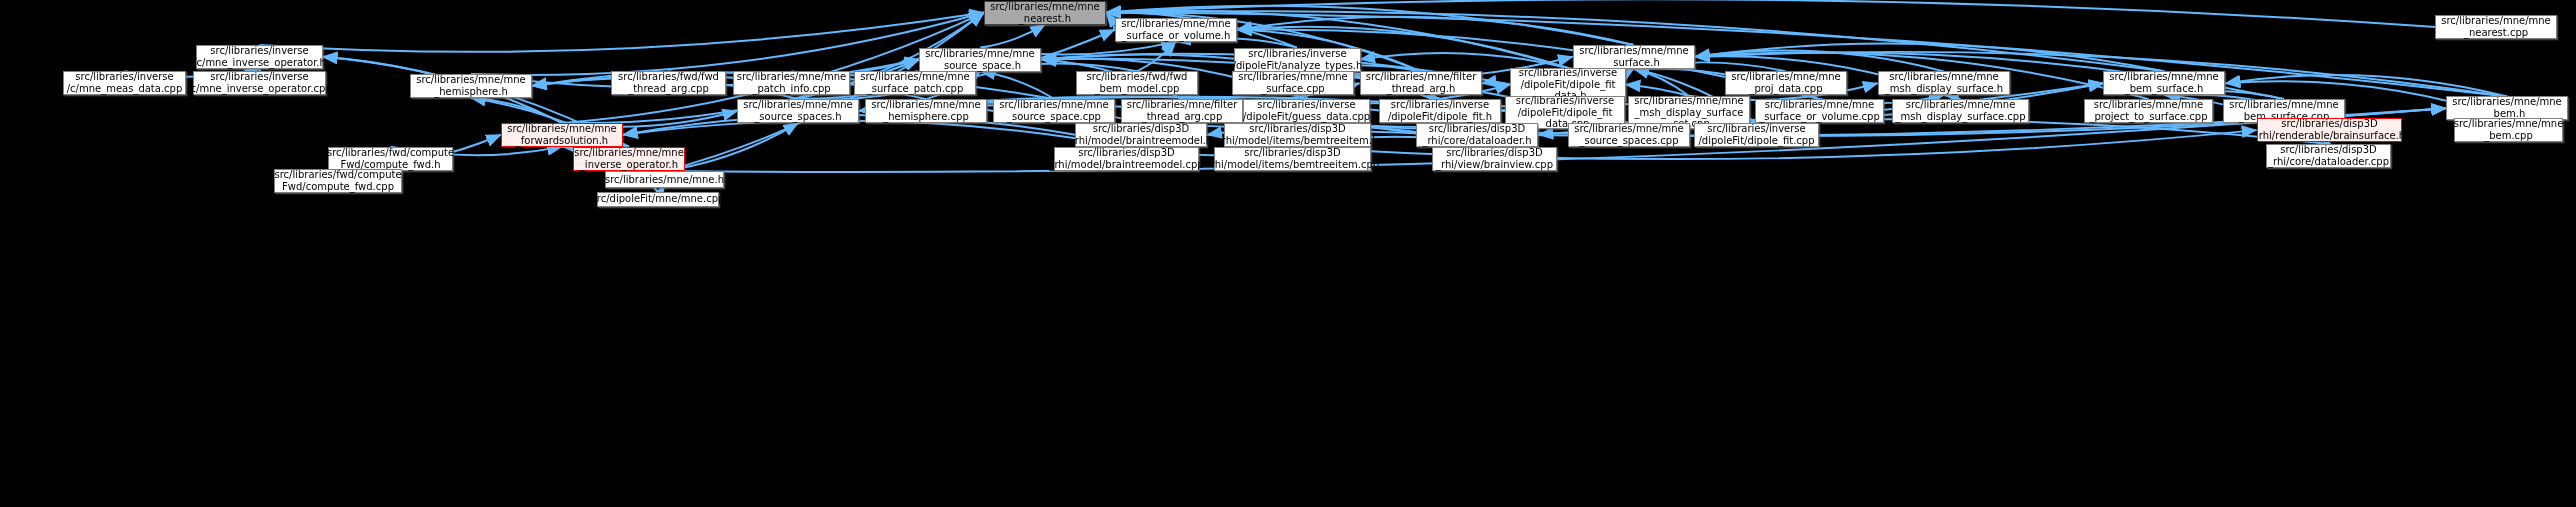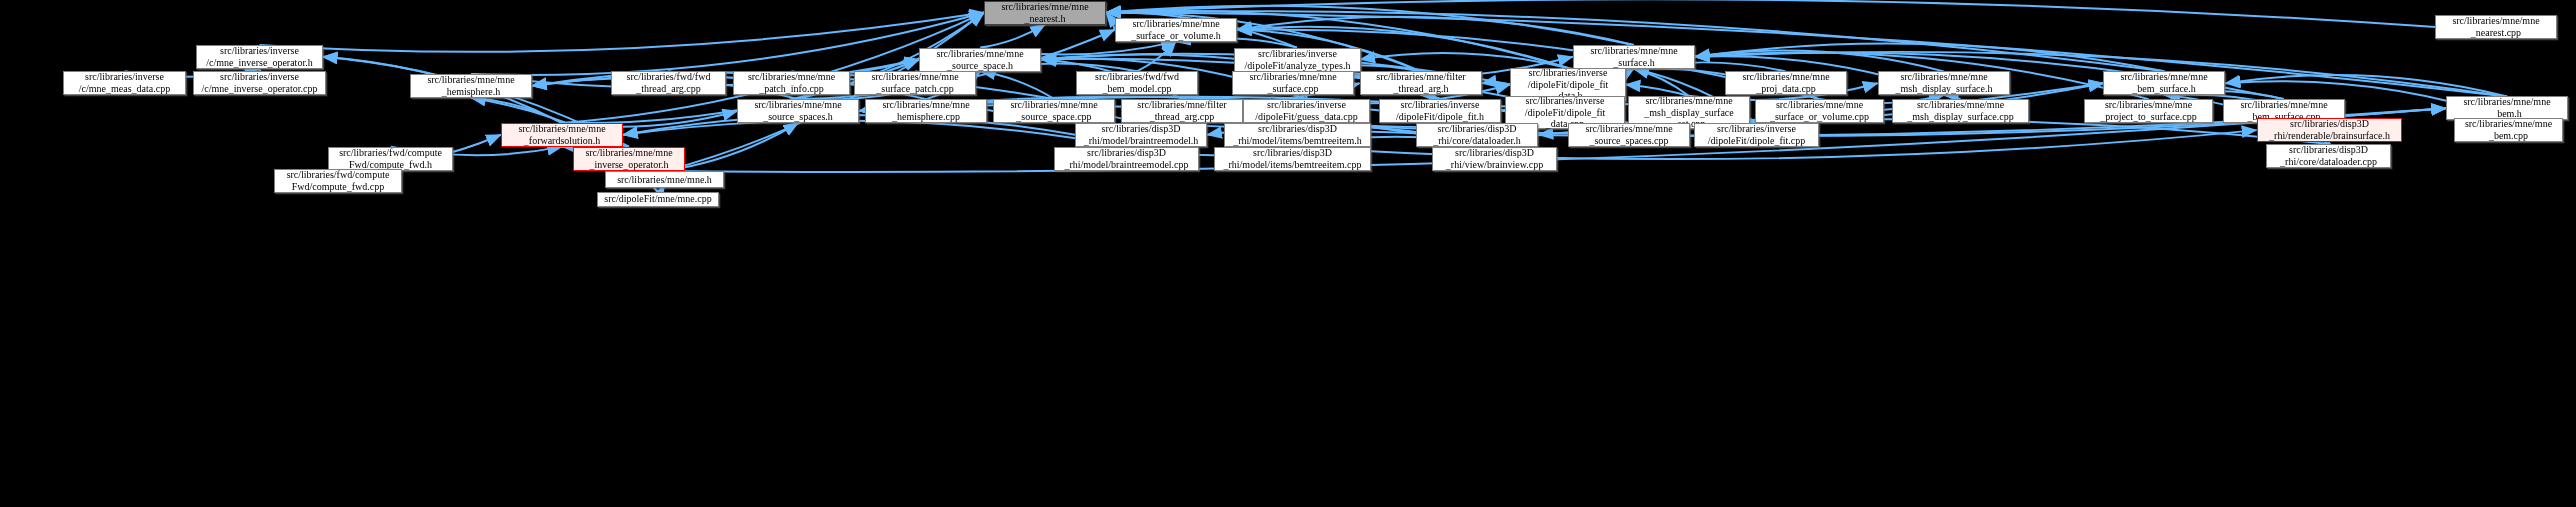--- a/index.html
+++ b/index.html
@@ -3,21 +3,21 @@
 <meta charset="utf-8">
 <style>
   html,body{margin:0;padding:0;background:#000;}
   #canvas{position:relative;width:2576px;height:508px;background:#000;overflow:hidden;
           font-family:"DejaVu Sans","Liberation Sans",sans-serif;}
   #edges{position:absolute;left:0;top:0;width:2576px;height:508px;}
   .node{position:absolute;box-sizing:border-box;
         display:flex;align-items:center;justify-content:center;text-align:center;
         background:#ffffff;border:0.7px solid #808080;
         box-shadow:1.3px 1.3px 0 rgba(120,120,120,.55);
-        color:#000;font-size:10px;line-height:1.16;padding:1.3px 2.6px;white-space:pre-line;font-family:Liberation Serif, serif;}
+        color:#000;font-size:10px;line-height:1.16;padding:1.3px 2.6px;white-space:pre-line;}
   .node.root{background:#a8a8a8;border-color:#404040;}
   .node.hl{background:#fff0ee;border:1.3px solid #ff0000;box-shadow:none;}
 </style>
 </head>
 <body>
 
 <div id="canvas">
   <svg id="edges" viewBox="0 0 3903 769" preserveAspectRatio="none" aria-hidden="true">
     <defs>
       <marker id="ah" markerWidth="9" markerHeight="9" refX="7.5" refY="3.2" orient="auto" markerUnits="strokeWidth">

